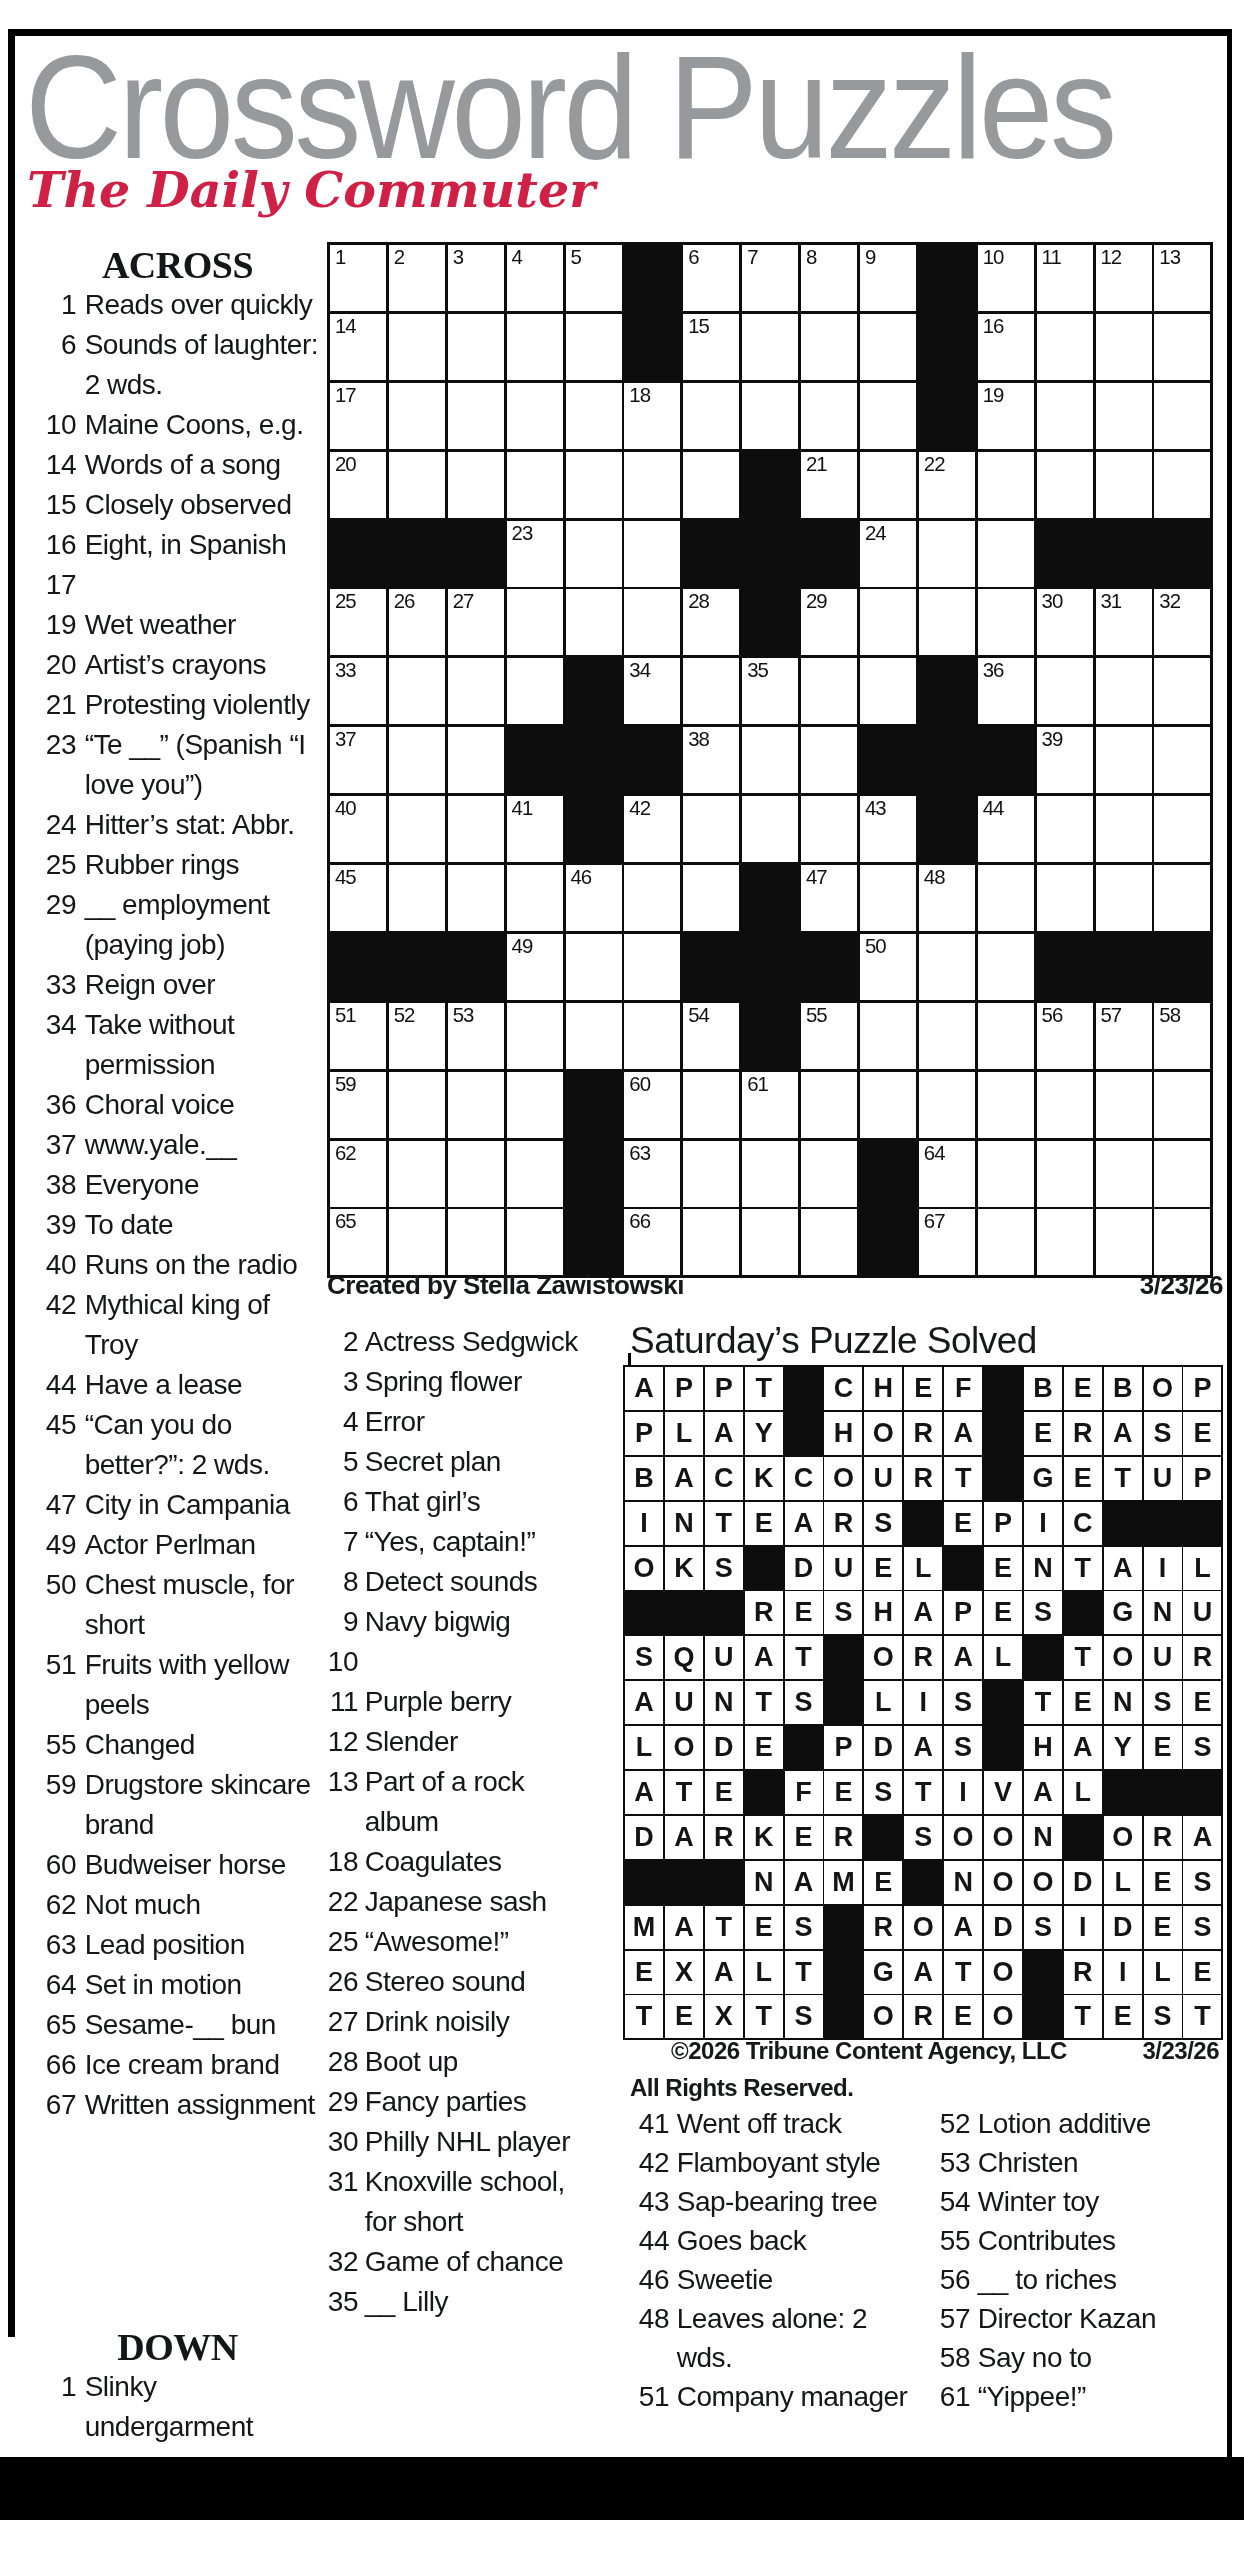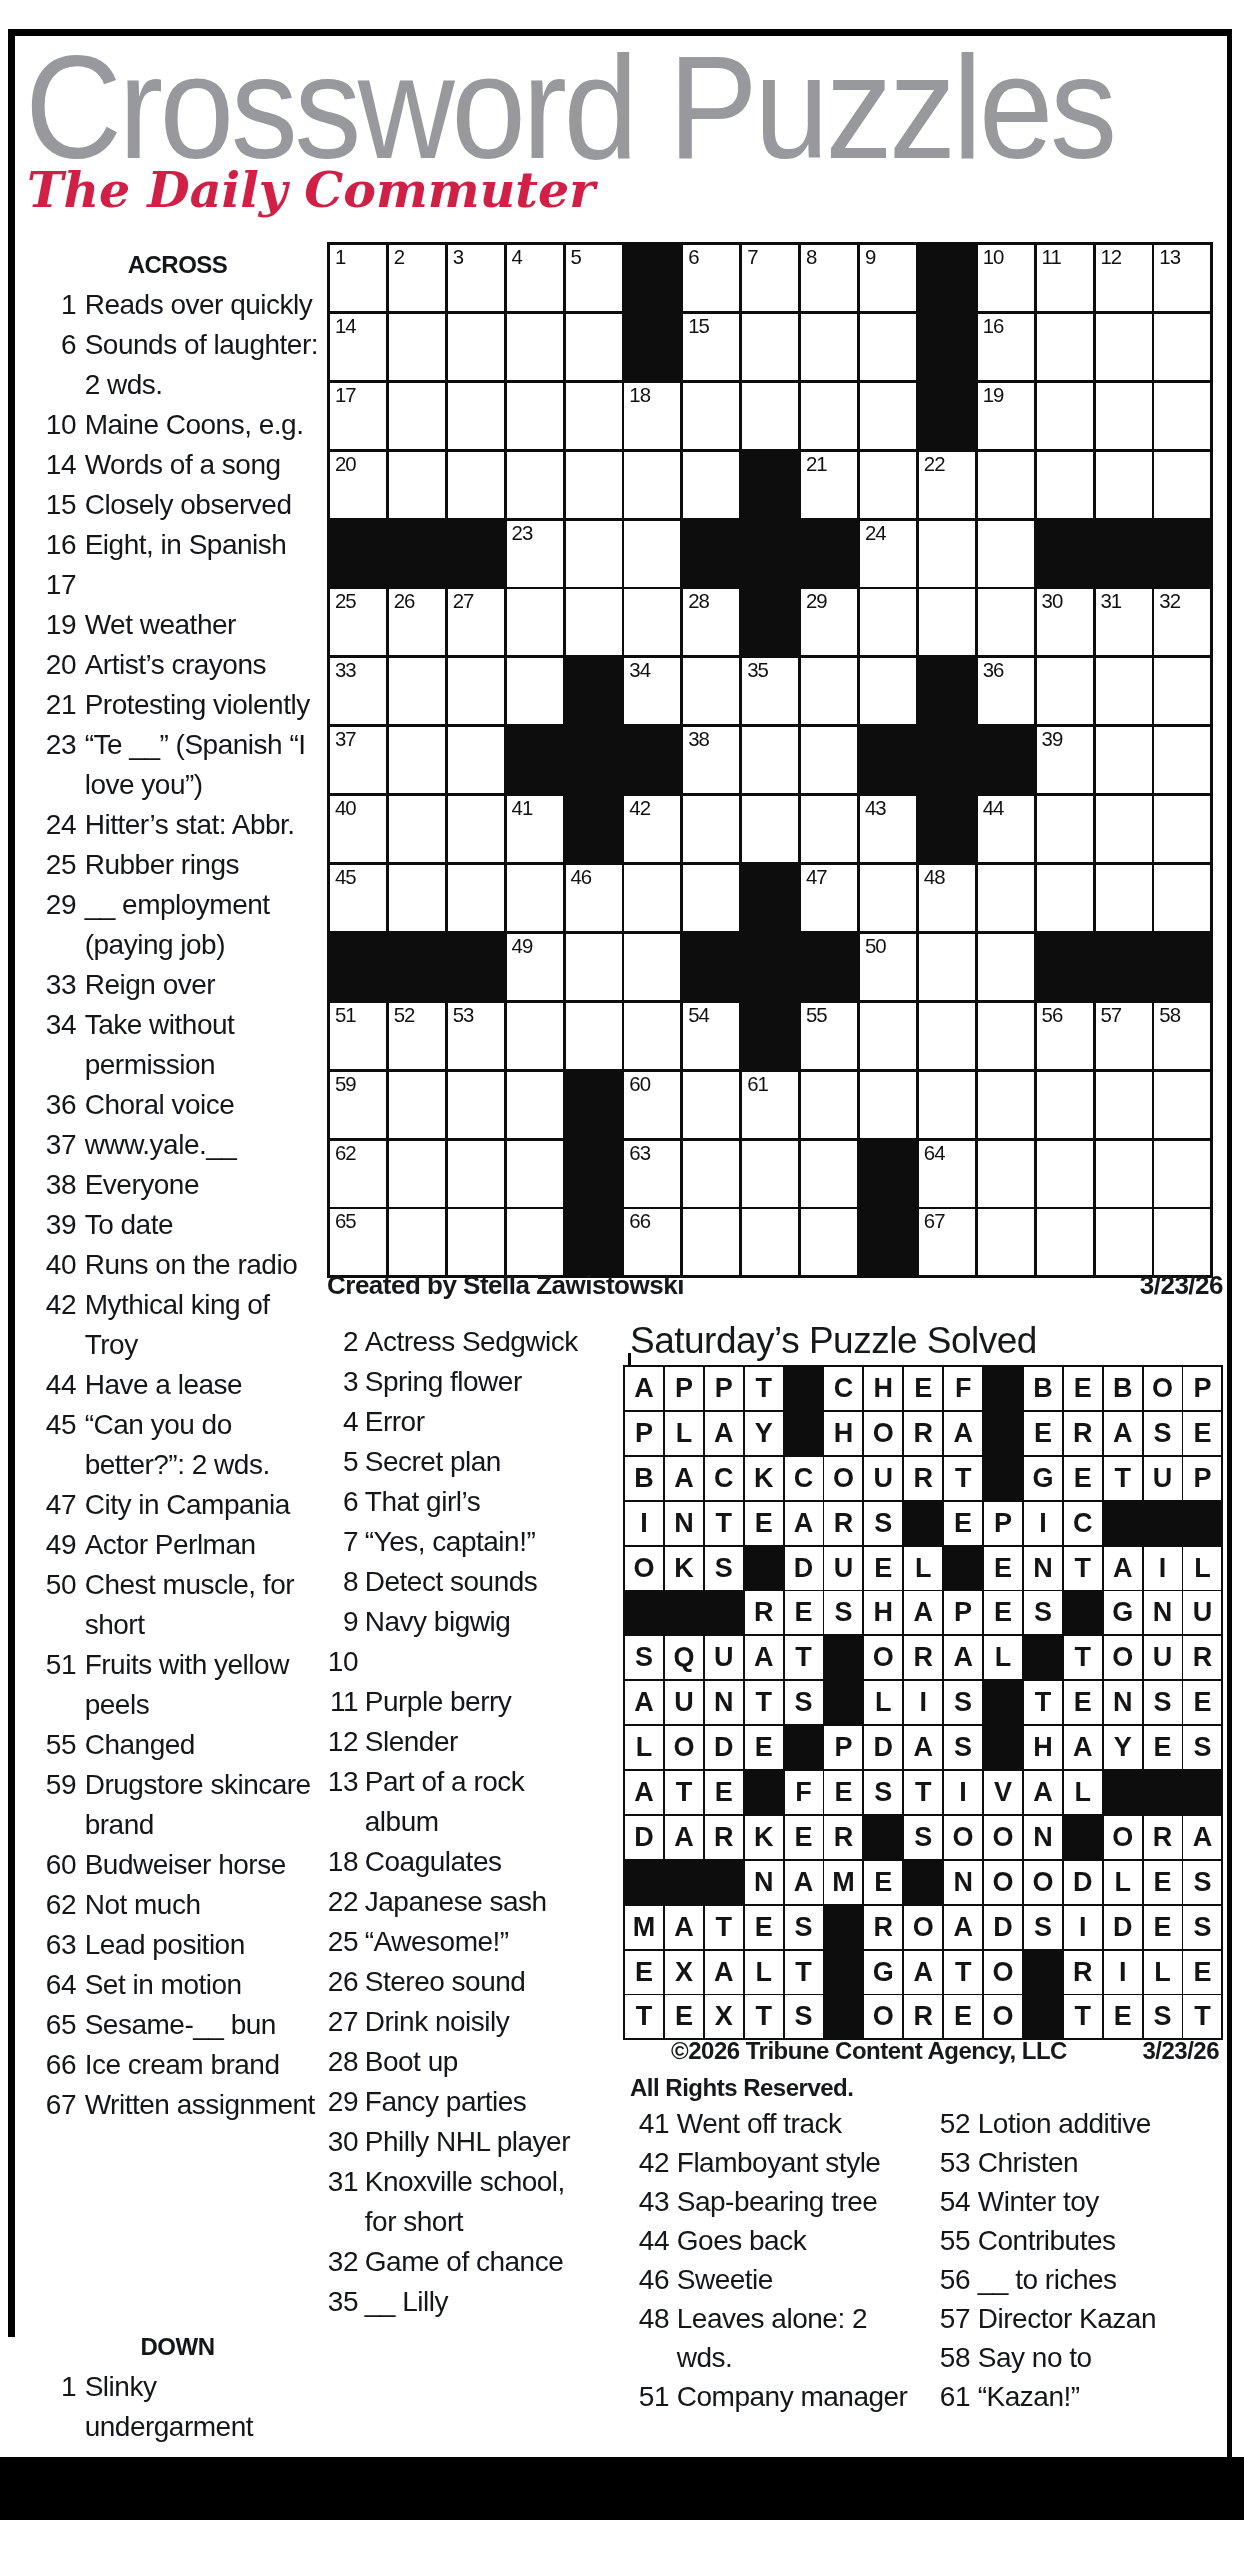--- a/index.html
+++ b/index.html
@@ -16,21 +16,21 @@
   #bottom-band{left:0;top:2457px;width:1244px;height:119px;background:#000;}
 
   
   #masthead-title{left:25px;top:35px;font-size:146px;line-height:1;color:#97999d;
       letter-spacing:-3.9px;white-space:nowrap;transform:scaleX(.92);transform-origin:left top;font-weight:400;}
   #masthead-subtitle{left:27px;top:161px;font-family:"DejaVu Serif",serif;font-weight:bold;
       font-size:49px;letter-spacing:0px;color:#d02045;white-space:nowrap;font-style:italic;}
 
   
   .cluecol{font-size:28px;line-height:40px;letter-spacing:-0.5px;color:#151619;}
-  .chead{font-weight:bold;font-size:24px;text-align:center;letter-spacing:-0.5px;}
+  .chead{font-weight:bold;font-size:38px;text-align:center;letter-spacing:-0.5px;font-family:Liberation Serif, serif;}
   .clue{display:flex;}
   .cnum{flex:none;text-align:right;}
   .ctxt{flex:1;}
   #across-column{left:27px;top:245px;width:301px;}
   #across-column .cnum{width:49px;margin-right:8.7px;}
   #down-first{left:27px;top:2327px;width:301px;}
   #down-first .cnum{width:49px;margin-right:8.7px;}
   #down-col2{left:325px;top:1322px;width:264px;}
   #down-col2 .cnum{width:33px;margin-right:6.8px;}
   #down-col3{left:630px;top:2104px;width:284px;line-height:39px;}
@@ -1369,20 +1369,20 @@
       <div class="clue">
         <span class="cnum">57</span>
         <span class="ctxt">Director Kazan</span>
       </div>
       <div class="clue">
         <span class="cnum">58</span>
         <span class="ctxt">Say no to</span>
       </div>
       <div class="clue">
         <span class="cnum">61</span>
-        <span class="ctxt">“Kazan!”</span>
+        <span class="ctxt">“Yippee!”</span>
       </div>
     </div>
 
   <div class="abs" id="bottom-band"></div>
 
 </div>
 
 
 </body></html>

